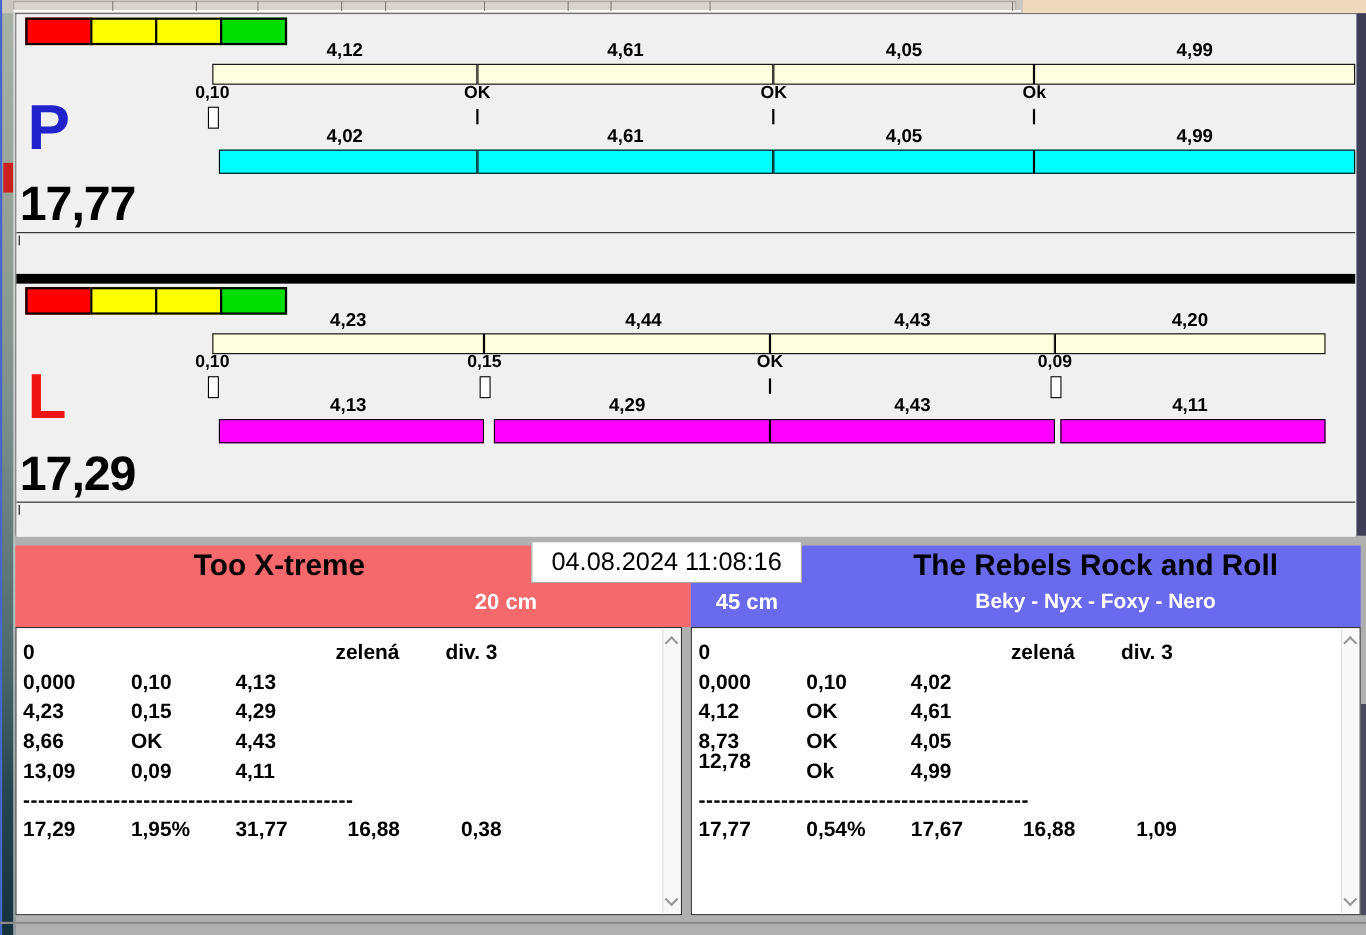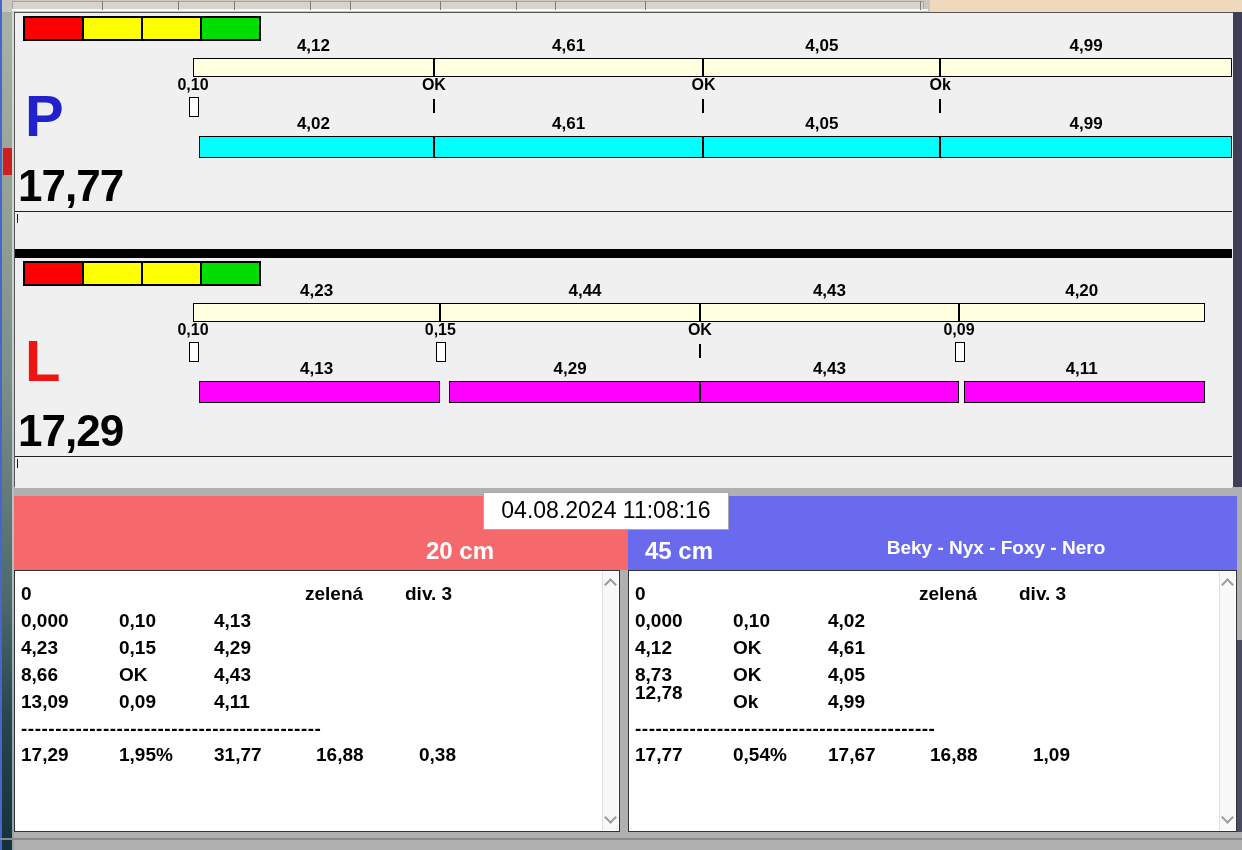--- a/index.html
+++ b/index.html
@@ -45,21 +45,21 @@
   .pen-label{position:absolute;top:63px;transform:translateX(-50%);font-size:16px;font-weight:bold;color:#000;white-space:nowrap;}
   .mark-box{position:absolute;top:84px;width:8px;height:18px;background:#fff;border:1px solid #000;}
   .mark-line{position:absolute;top:86px;width:2px;height:14px;background:#000;}
 
   
   .team-header{position:absolute;top:496px;height:74px;}
   #hdr-left{left:14px;width:614px;}
   #hdr-right{left:628px;width:609px;}
   .team-title{position:absolute;top:3px;font-size:27px;font-weight:bold;color:#000;text-align:center;white-space:nowrap;}
   .team-members{position:absolute;top:41px;font-size:19px;font-weight:bold;color:#fff;text-align:center;white-space:nowrap;}
-  .cm-label{position:absolute;top:41px;width:86px;font-size:24px;font-weight:bold;color:#fff;text-align:center;}
+  .cm-label{position:absolute;top:41px;width:86px;font-size:20px;font-weight:bold;color:#fff;text-align:center;}
   #timestamp-box{position:absolute;left:483px;top:492px;width:244px;height:36px;background:#fff;
     border:1px solid #a8a8a8;text-align:center;line-height:35px;font-size:23px;color:#000;z-index:5;}
   .result-panel{position:absolute;top:570px;height:262px;background:#fff;border:1px solid #333;box-sizing:border-box;}
   #tbl-left{left:14px;width:606px;}
   #tbl-right{left:628px;width:609px;}
   .cellspan{position:absolute;font-size:19px;font-weight:bold;color:#000;white-space:nowrap;line-height:24px;}
   .sep-row{letter-spacing:0.5px;}
   .vscroll{position:absolute;right:1px;top:1px;bottom:1px;width:15px;background:#f8f8f8;border-left:1px solid #e0e0e0;}
   .chev{position:absolute;left:3px;width:7px;height:7px;border-left:2px solid #9a9a9a;border-top:2px solid #9a9a9a;}
   .chev.up{top:8px;transform:rotate(45deg);}
@@ -162,23 +162,25 @@
       <div class="ref-seg" style="left: 943.957px; width: 243.574px; background: rgb(255, 255, 225);"></div>
       <div class="bar-label ref-label" style="left: 1066.74px;">4,20</div>
       <div class="pen-label" style="left: 943.957px;">0,09</div>
       <div class="mark-box" style="left: 939.957px;"></div>
       <div class="run-seg" style="left: 949.219px; width: 238.312px; background: rgb(255, 0, 255);"></div>
       <div class="bar-label run-label" style="left: 1066.74px;">4,11</div>
     </div>
 </div>
 
 <div class="team-header" id="hdr-left" style="background: rgb(245, 104, 108);">
+  <div class="team-title" style="left:0;width:480px;">Too X-treme</div>
   <div class="cm-label" style="left:403px;">20 cm</div>
 </div>
 <div class="team-header" id="hdr-right" style="background: rgb(106, 106, 238);">
+  <div class="team-title" style="left:127px;width:482px;">The Rebels Rock and Roll</div>
   <div class="team-members" style="left:127px;width:482px;">Beky - Nyx - Foxy - Nero</div>
   <div class="cm-label" style="left:8px;">45 cm</div>
 </div>
 <div id="timestamp-box">04.08.2024 11:08:16</div>
 
 <div class="result-panel" id="tbl-left">
   <div class="vscroll">
     <div class="chev up"></div>
     <div class="chev down"></div>
   </div>

